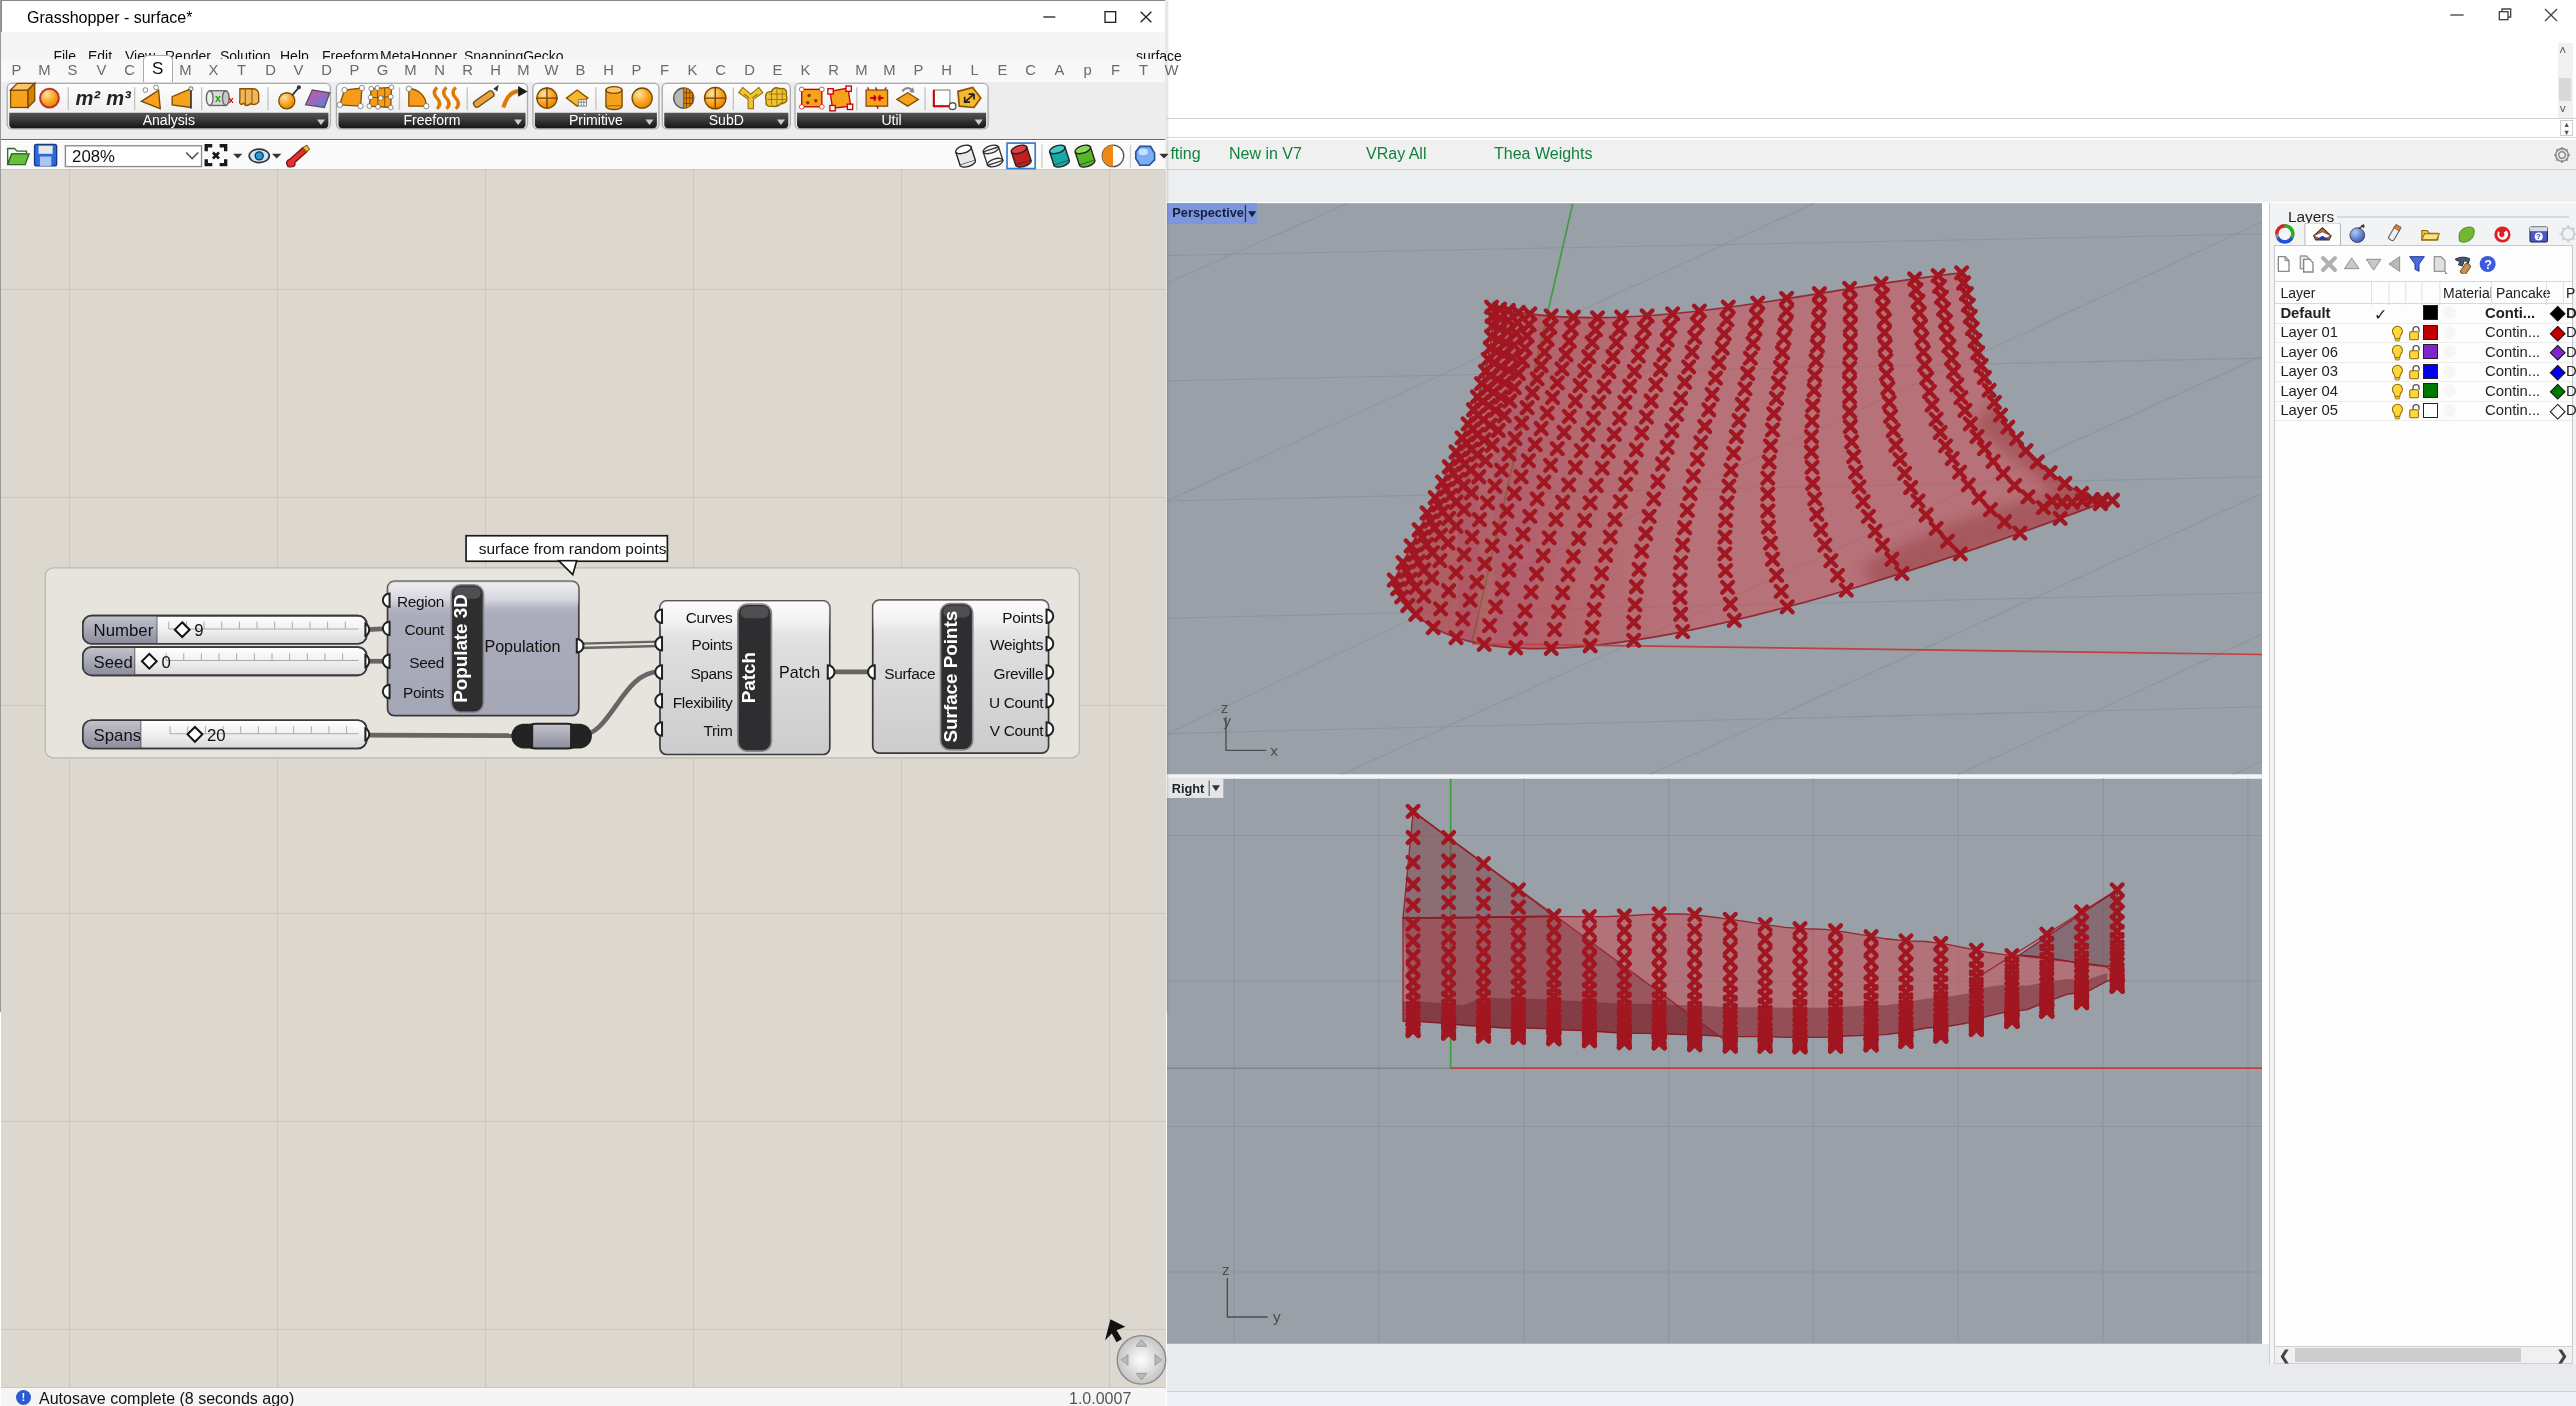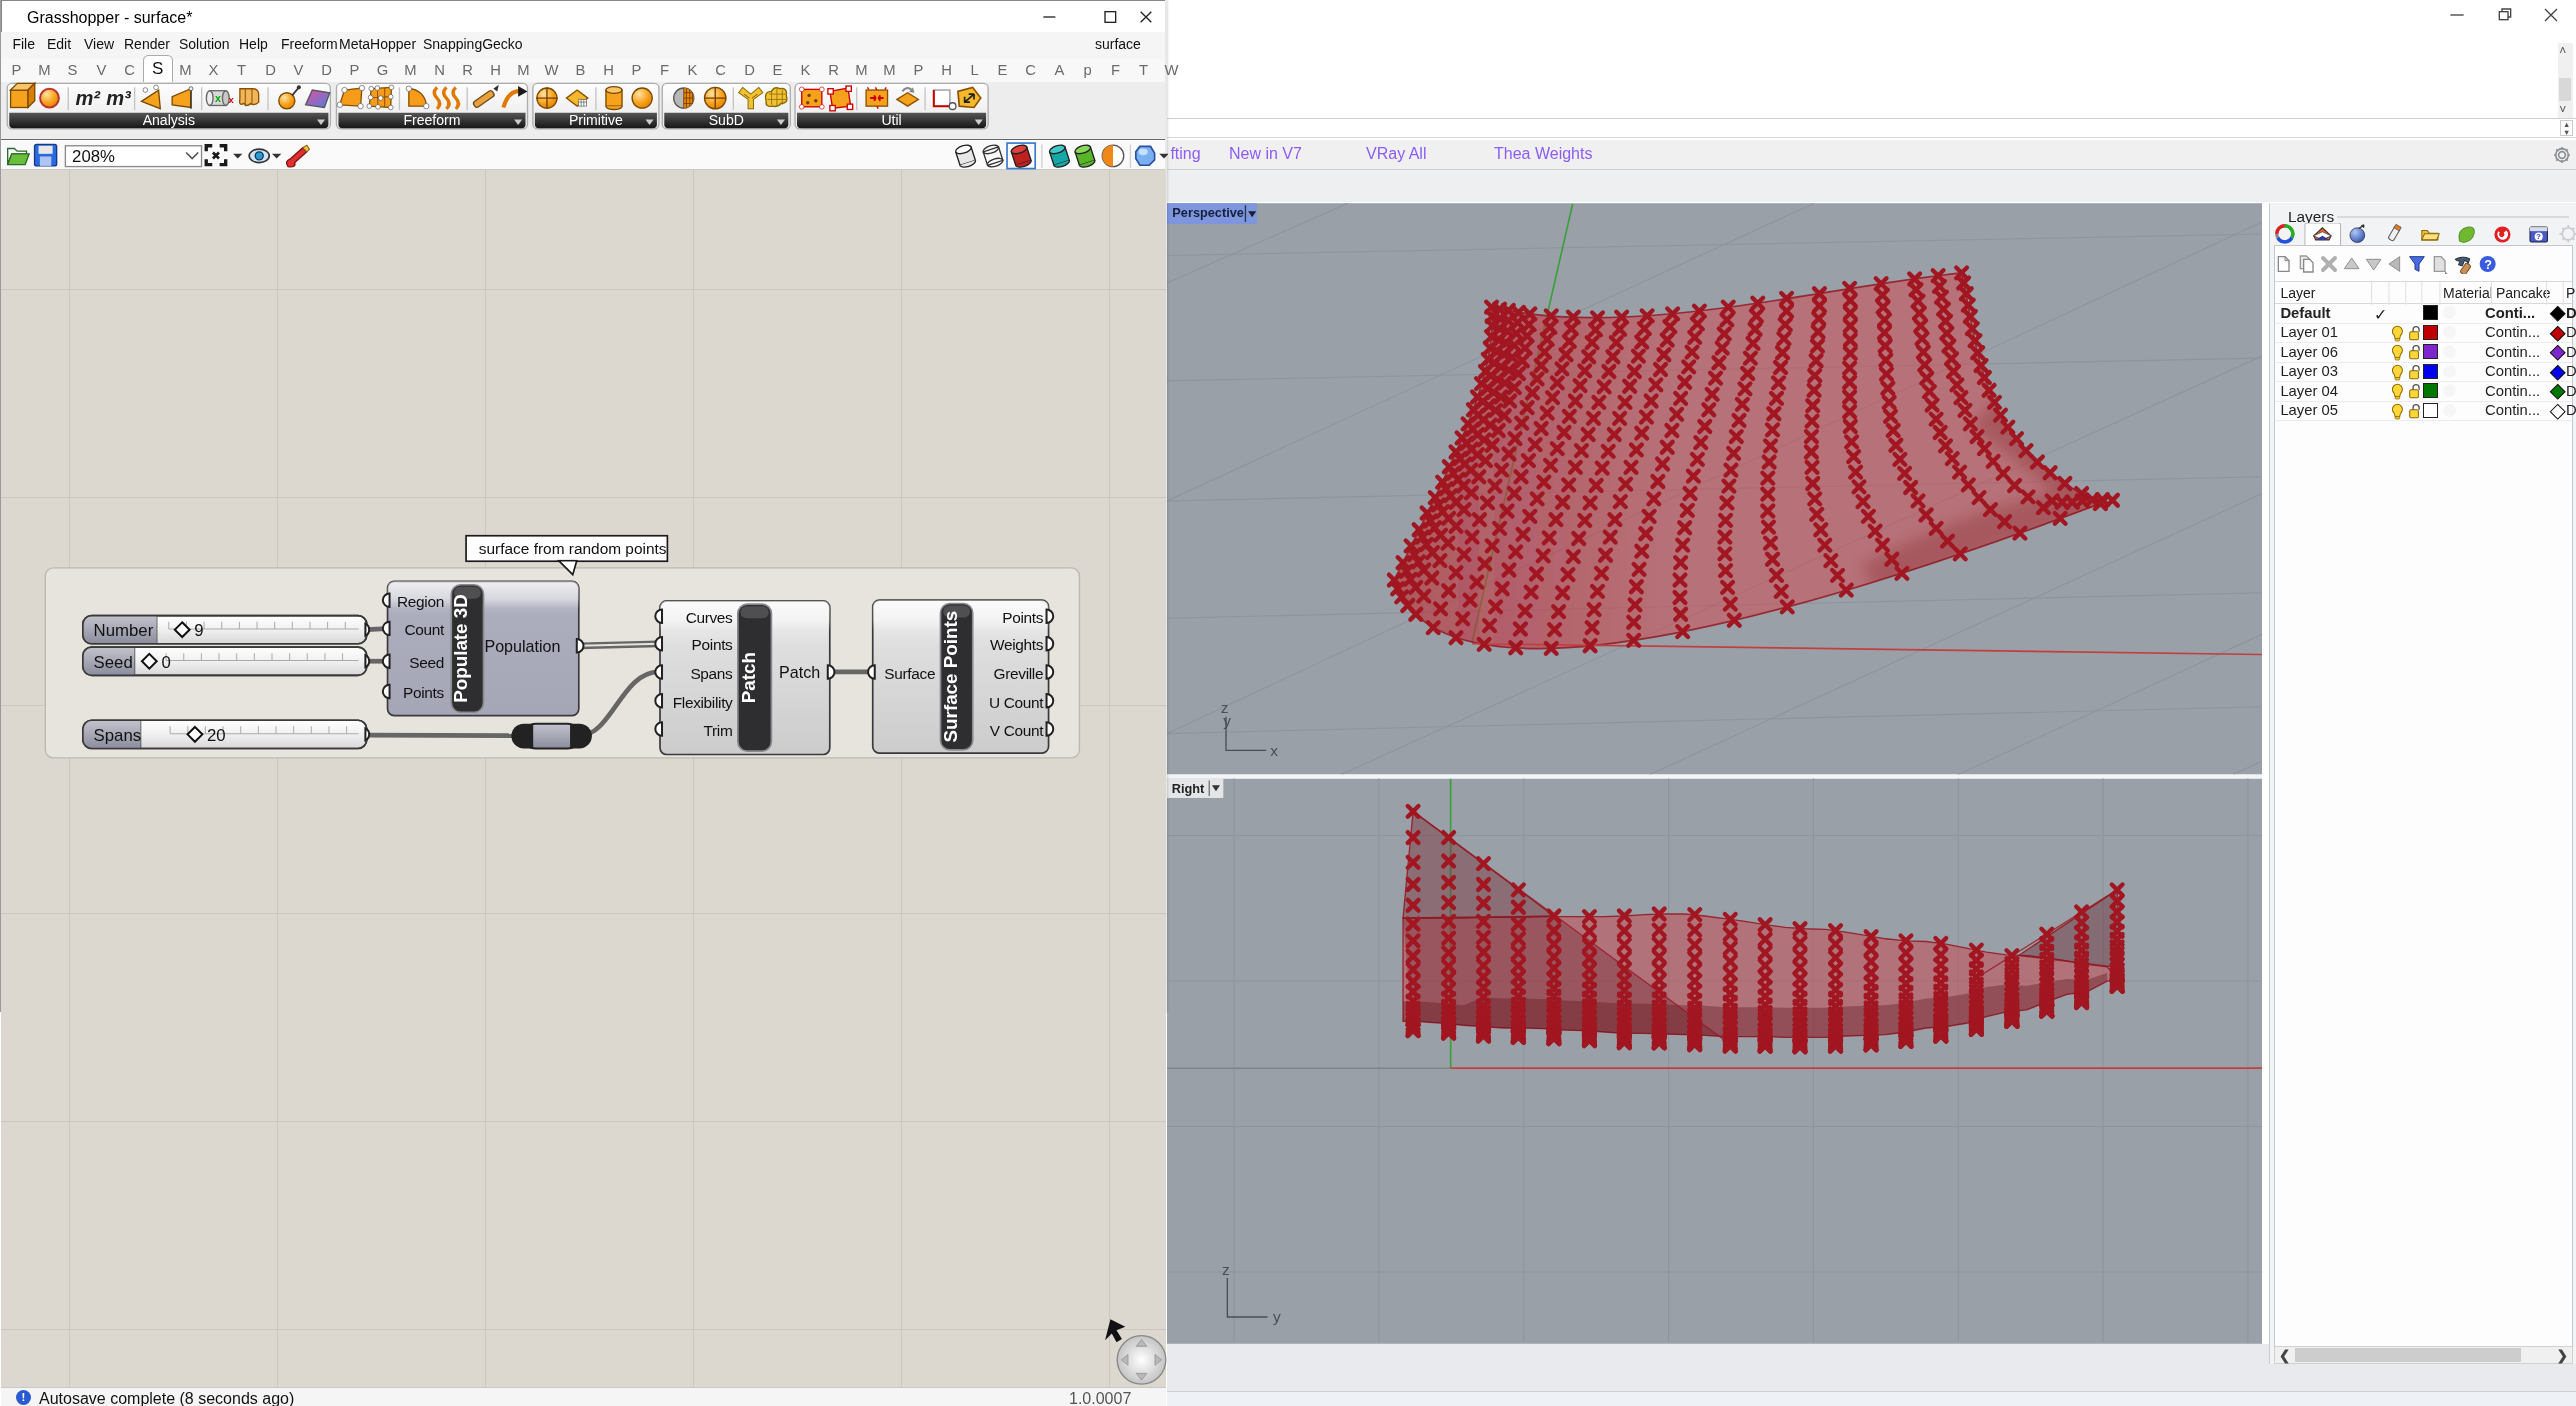--- a/index.html
+++ b/index.html
@@ -2,39 +2,39 @@
 <html style="font-size:10.7px"><head><meta charset="utf-8">
 <style>
 * { margin:0; padding:0; box-sizing:border-box; }
 html,body { width:2576px; height:1407px; overflow:hidden; font-family:"Liberation Sans",sans-serif; background:#fff; }
 #root { position:relative; width:2576px; height:1407px; }
 
 #gh { position:absolute; left:0; top:0; width:1167px; height:1012px; background:#fff; border-left:1.3px solid #9a9a9a; border-right:2px solid #e8e8e8; box-shadow:1.3px 0 2.7px rgba(0,0,0,0.25); }
 #gh-title { position:absolute; left:0; top:0; width:100%; height:32px; background:#fff; border-left:0.7px solid #888; border-top:0.7px solid #888; }
 #gh-title .t { position:absolute; left:25px; top:8px; font-size:16px; color:#000; }
 #gh-menu { position:absolute; left:0; top:32px; width:100%; height:27px; background:#f5f5f5; font-size:14px; color:#111; }
-#gh-menu span { position:absolute; top:4px; }
+#gh-menu span { position:absolute; top:16px;margin-left:41px; }
 #gh-tabs { position:absolute; left:0; top:59px; width:100%; height:23px; background:#f8f8f8; }
 .ghtab { position:absolute; top:3.4px; width:19px; text-align:center; font-size:14.8px; color:#6a6a6a; }
 .ghtab-sel { position:absolute; top:-4px; width:29.5px; height:27px; background:#fff; border:1.3px solid #aaa; border-bottom:none; border-radius:5.4px 5.4px 0 0; text-align:center; font-size:17px; color:#111; padding-top:2.7px; z-index:3; }
 #gh-toolbar { position:absolute; left:0; top:82px; width:100%; height:58px; background:#ededed; border-bottom:1.3px solid #6a6a6a; }
 #gh-canvastb { position:absolute; left:0; top:141px; width:100%; height:29px; background:#fafafa; border-bottom:0.7px solid #c8c8c8; }
 #gh-canvas { position:absolute; left:0; top:170px; width:1165px; height:1218px; background:#dcd8cf;
   background-image:
     repeating-linear-gradient(to right, #cbc7be 0, #cbc7be 1.3px, transparent 1.3px, transparent 208px),
     repeating-linear-gradient(to bottom, #cbc7be 0, #cbc7be 1.3px, transparent 1.3px, transparent 208px);
   background-position:68px 119px; }
 #gh-status { position:absolute; left:0; top:1387px; width:1165px; height:19.5px; background:#f5f5f5; border-top:0.7px solid #c8c8c8; }
 #gh-status .ic { position:absolute; left:14.8px; top:2px; width:15.4px; height:15.4px; border-radius:50%; background:#2a5ad0; color:#fff; font-size:11.4px; text-align:center; line-height:15.4px; font-weight:bold; }
 #gh-status .s1 { position:absolute; left:38px; top:2px; font-size:16px; color:#111; }
 #gh-status .s2 { position:absolute; left:1068px; top:2px; font-size:16px; color:#555; }
 
 #rh { position:absolute; left:1167px; top:0; width:1409px; height:1407px; background:#fff; }
 #rh-cmdline { position:absolute; left:0; top:118px; width:1409px; height:20px; background:#fff; border-top:1.3px solid #d0d0d0; border-bottom:1.3px solid #d8d8d8; }
-#rh-tabs { position:absolute; left:0; top:140px; width:1409px; height:29.5px; background:#f0f0f0; border-bottom:1.3px solid #d0d0d0; font-size:16px; color:#8b5cf6; }
+#rh-tabs { position:absolute; left:0; top:140px; width:1409px; height:29.5px; background:#f0f0f0; border-bottom:1.3px solid #d0d0d0; font-size:16px; color:#15803d; }
 #rh-tabs span { position:absolute; top:5.4px; }
 #rh-strip { position:absolute; left:0; top:170px; width:1409px; height:32px; background:#edeff1; }
 #rh-below { position:absolute; left:0; top:1344px; width:1409px; height:48px; background:#e8eaee; }
 #rh-bottom { position:absolute; left:0; top:1391px; width:1409px; height:15.4px; background:#eef1f5; border-top:0.7px solid #ccd0d8; }
 #vscroll { position:absolute; left:1391px; top:43px; width:15.4px; height:75px; background:#f0f0f0; }
 
 #panel { position:absolute; left:1102px; top:203px; width:307px; height:1161px; background:#f2f3f5; border-left:1.3px solid #c8ccd2; }
 #panel .ptitle { position:absolute; left:18px; top:4.7px; font-size:15.4px; color:#222; }
 #panel .pline { position:absolute; left:67px; top:13.4px; right:6.7px; height:1.3px; background:#d8dade; }
 #ptabs { position:absolute; left:0; top:19.5px; width:307px; height:23px; }

